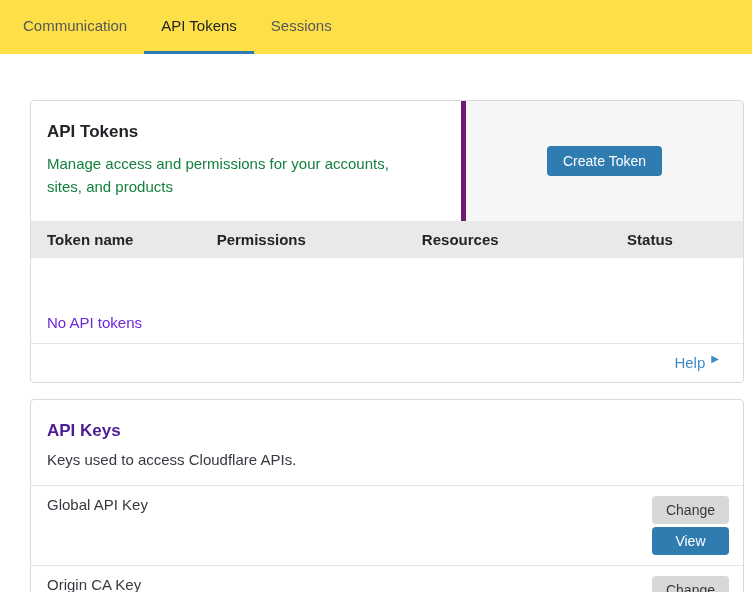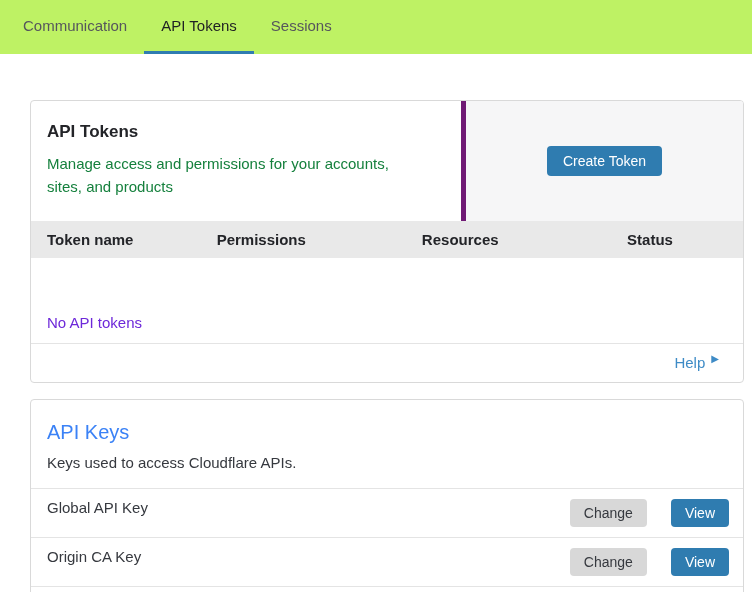--- a/index.html
+++ b/index.html
@@ -8,21 +8,21 @@
     width: 752px; height: 592px;
     background: #ffffff;
     font-family: "Liberation Sans", sans-serif;
     color: #36393f;
     overflow: hidden;
   }
 
   
   .tabbar {
     display: flex; align-items: stretch;
-    height: 54px; background: #bef264;
+    height: 54px; background: #fde047;
     padding-left: 6px;
   }
   .tab {
     display: flex; align-items: center;
     padding: 0 17px; font-size: 15px; color: #56565c;
     border-bottom: 3px solid transparent;
     cursor: pointer; white-space: nowrap;
   }
   .tab.active { color: #1f2023; border-bottom-color: #2f7cb0; }
 
@@ -70,29 +70,29 @@
     padding: 10px 24px; text-align: right;
   }
   .help-link {
     color: #3e8bc6; font-size: 15px; text-decoration: none;
     display: inline-flex; align-items: flex-start; gap: 6px; cursor: pointer;
   }
   .help-link .arrow { font-size: 10px; line-height: 1; }
 
   
   .keys-head { padding: 21px 16px 17px; }
-  .keys-head h2 { margin: 0 0 10px; font-size: 20px; font-weight: normal; color: #3b82f6; }
+  .keys-head h2 { margin: 0 0 10px; font-size: 17px; font-weight: bold; color: #4c1d95; }
   .keys-head p { margin: 0; font-size: 15px; color: #36393f; }
   .key-row {
     display: flex; align-items: flex-start; justify-content: space-between;
     padding: 10px 14px 10px 16px;
     border-top: 1px solid #e4e4e4;
   }
   .key-name { font-size: 15px; color: #36393f; }
-  .key-actions { display: flex; gap: 24px; }
+  .key-actions { display: flex; gap: 3px; flex-direction: column; }
   .key-actions .btn { padding: 7px 14px; }
 </style>
 </head>
 <body>
 
 <div class="tabbar">
   <div class="tab">Communication</div>
   <div class="tab active">API Tokens</div>
   <div class="tab">Sessions</div>
 </div>

